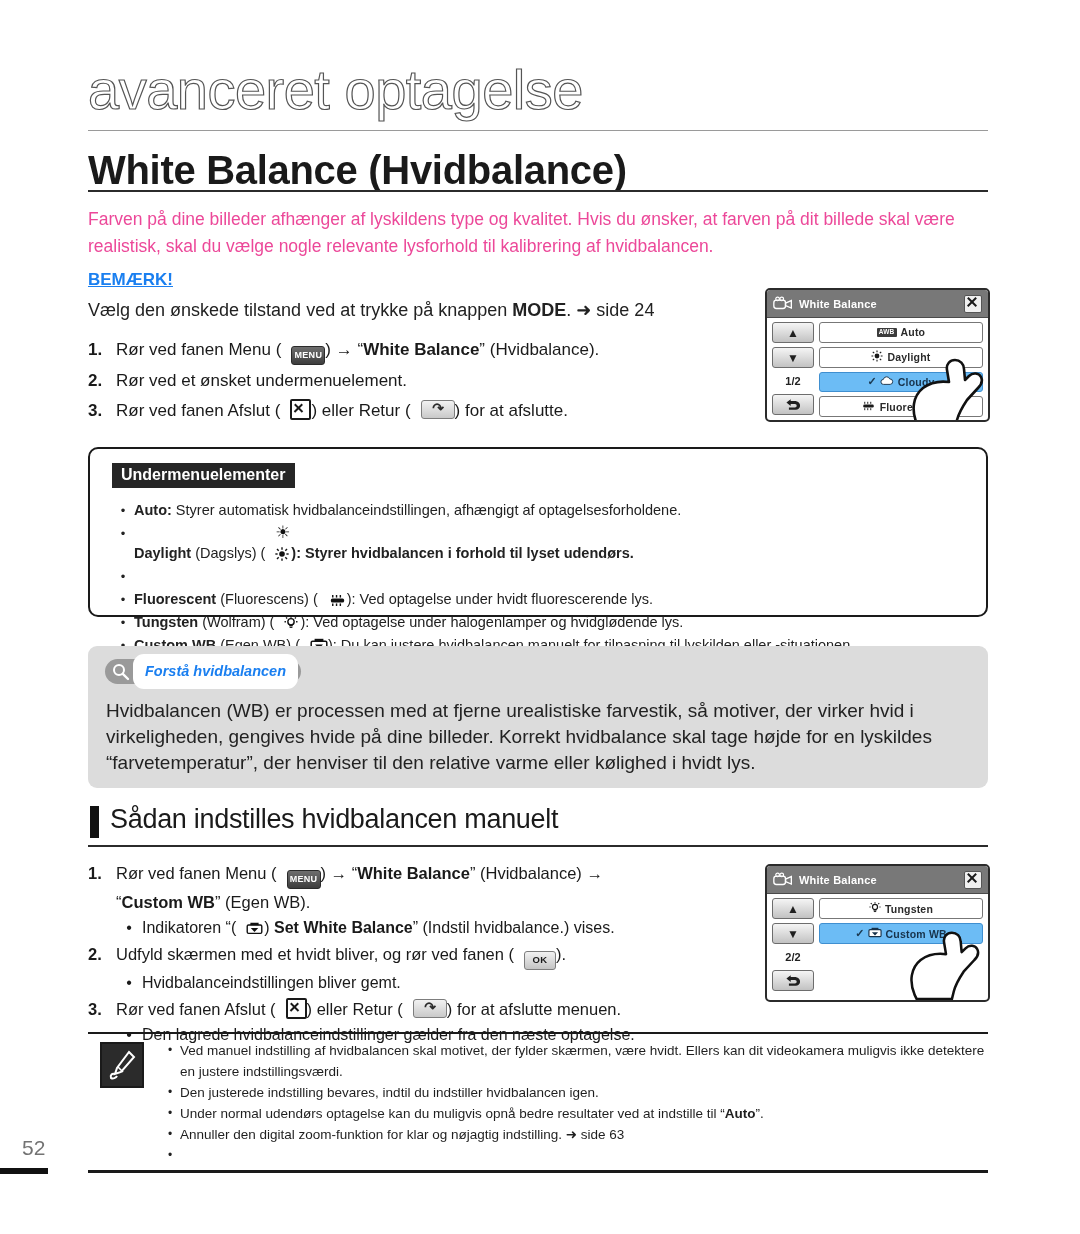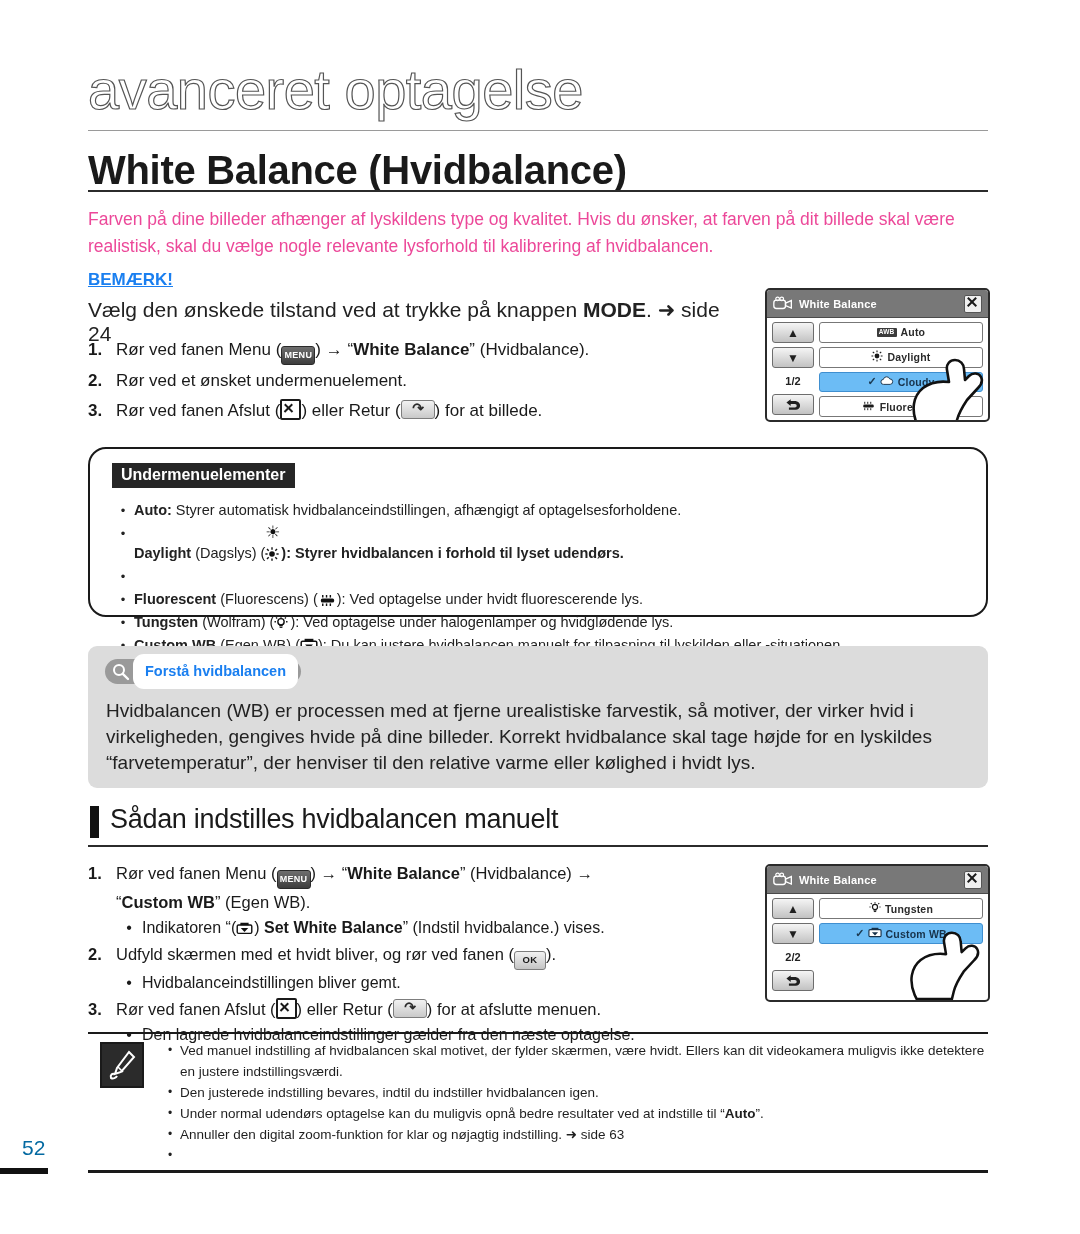--- a/index.html
+++ b/index.html
@@ -44,35 +44,35 @@
   }
 
   
   .bemaerk{
     position:absolute;left:88px;top:270px;
     font-size:17px;font-weight:700;color:#1a7ff0;
     text-decoration:underline;
   }
   .bemaerk-text{
     position:absolute;left:88px;top:298px;width:640px;
-    font-size:21px;line-height:24px;color:#222;
+    font-size:18px;line-height:24px;color:#222;
   }
 
   
   .steps{position:absolute;left:88px;top:336px;width:640px;}
   .step{display:flex;align-items:flex-start;font-size:17px;line-height:28px;margin-bottom:2px;}
   .step-num{width:28px;flex:0 0 28px;font-weight:700;}
   .step-body{flex:1;}
   .sub-bullet{display:flex;font-size:16px;line-height:26px;}
   .sub-bullet .dot{width:26px;flex:0 0 26px;text-align:center;}
 
   b{font-weight:700;}
 
   
-  .ico{display:inline-block;vertical-align:-3px;}
+  .ico{display:inline-block;vertical-align:-3px;margin-left:10px;}
   .ico-menu{
     width:32px;height:17px;border-radius:3px;
     background:linear-gradient(#6e6e6e,#3d3d3d);
     color:#fff;font-size:9px;font-weight:700;line-height:17px;text-align:center;
     letter-spacing:0.3px;border:1px solid #2a2a2a;
   }
   .ico-close{
     width:17px;height:17px;border:2px solid #1a1a1a;border-radius:2px;
     position:relative;background:#fff;vertical-align:-4px;
   }
@@ -105,21 +105,21 @@
     width:17px;height:14px;position:relative;vertical-align:-3px;
   }
   .ico-cloudglyph svg{display:block;}
   .ico-fluor{width:19px;height:14px;vertical-align:-3px;}
   .ico-tung{width:16px;height:16px;vertical-align:-3px;}
   .ico-customwb{width:18px;height:15px;vertical-align:-3px;}
 
   
   .submenu-box{
     position:absolute;left:88px;top:447px;width:900px;height:170px;
-    border:2px solid #1a1a1a;border-radius:18px;background:#fff;box-sizing:border-box;
+    border:2px solid #1a1a1a;border-radius:10px;background:#fff;box-sizing:border-box;
   }
   .submenu-banner{
     position:absolute;left:22px;top:14px;background:#262626;color:#fff;
     font-size:16px;font-weight:700;padding:3px 9px 4px 9px;
   }
   .submenu-list{position:absolute;left:22px;top:50px;right:18px;}
   .submenu-item{display:flex;font-size:14.5px;line-height:23px;color:#222;}
   .submenu-item .dot{width:22px;flex:0 0 22px;text-align:center;font-size:13px;}
 
   
@@ -131,20 +131,21 @@
     position:absolute;left:17px;top:13px;height:25px;
     background:#9a9a9a;border-radius:13px;display:flex;align-items:center;padding:0 3px 0 4px;
   }
   .badge-mag{
     width:19px;height:19px;position:relative;margin:0 3px 0 2px;
   }
   .badge-mag svg{display:block;}
   .badge-pill{
     background:#fff;border-radius:11px;height:19px;display:flex;align-items:center;
     padding:8px 12px;
+    font-style:italic;
   }
   .badge-text{color:#1a7ff0;font-size:14.5px;font-weight:700;line-height:19px;white-space:nowrap;}
   .info-text{
     position:absolute;left:18px;top:52px;right:20px;
     font-size:19px;line-height:26px;color:#222;
   }
 
   
   .subsec-bar{position:absolute;left:90px;top:806px;width:9px;height:32px;background:#111;}
   .subsec-heading{position:absolute;left:110px;top:804px;font-size:27px;font-weight:400;letter-spacing:-0.3px;}
@@ -205,21 +206,21 @@
   .note-icon{
     position:absolute;left:100px;top:1042px;width:44px;height:46px;
     background:#2b2b2b;border:2px solid #1a1a1a;box-sizing:border-box;
     display:flex;align-items:center;justify-content:center;
   }
   .note-list{position:absolute;left:160px;top:1040px;width:828px;}
   .note-item{display:flex;font-size:13.5px;line-height:21px;color:#1f1f1f;}
   .note-item .dot{width:20px;flex:0 0 20px;text-align:center;font-size:12px;}
 
   
-  .pagenum{position:absolute;left:22px;top:1136px;font-size:21px;color:#0369a1;}
+  .pagenum{position:absolute;left:22px;top:1136px;font-size:21px;color:#737373;}
   .pagenum-rule{position:absolute;left:0px;top:1168px;width:48px;height:6px;background:#111;}
   .footer-rule{position:absolute;left:88px;top:1170px;width:900px;height:3px;background:#1a1a1a;}
 </style>
 </head>
 <body>
 
 <div class="page">
 
   <div class="chapter-title">avanceret optagelse</div>
   <div class="chapter-rule"></div>
@@ -238,21 +239,21 @@
     <div class="step">
       <div class="step-num">1.</div>
       <div class="step-body"><span>Rør ved fanen Menu (</span><span class="ico ico-menu">MENU</span><span>) → “</span><b>White Balance</b><span>” (Hvidbalance).</span></div>
     </div>
     <div class="step">
       <div class="step-num">2.</div>
       <div class="step-body">Rør ved et ønsket undermenuelement.</div>
     </div>
     <div class="step">
       <div class="step-num">3.</div>
-      <div class="step-body"><span>Rør ved fanen Afslut (</span><span class="ico ico-close"></span><span>) eller Retur (</span><span class="ico ico-return"></span><span>) for at billede.</span></div>
+      <div class="step-body"><span>Rør ved fanen Afslut (</span><span class="ico ico-close"></span><span>) eller Retur (</span><span class="ico ico-return"></span><span>) for at afslutte.</span></div>
     </div>
   </div>
 
   <div class="lcd" id="lcd-1">
     <div class="lcd-header">
       <span class="lcd-cam">
         <svg viewBox="0 0 24 18" width="20" height="15">
             <rect x="1" y="5" width="14" height="10" rx="3" fill="none" stroke="#fff" stroke-width="1.6"></rect>
             <path d="M15 8.5 L22 5.5 L22 14.5 L15 11.5 Z" fill="none" stroke="#fff" stroke-width="1.6"></path>
             <circle cx="5.5" cy="3.5" r="2.2" fill="none" stroke="#fff" stroke-width="1.4"></circle>

